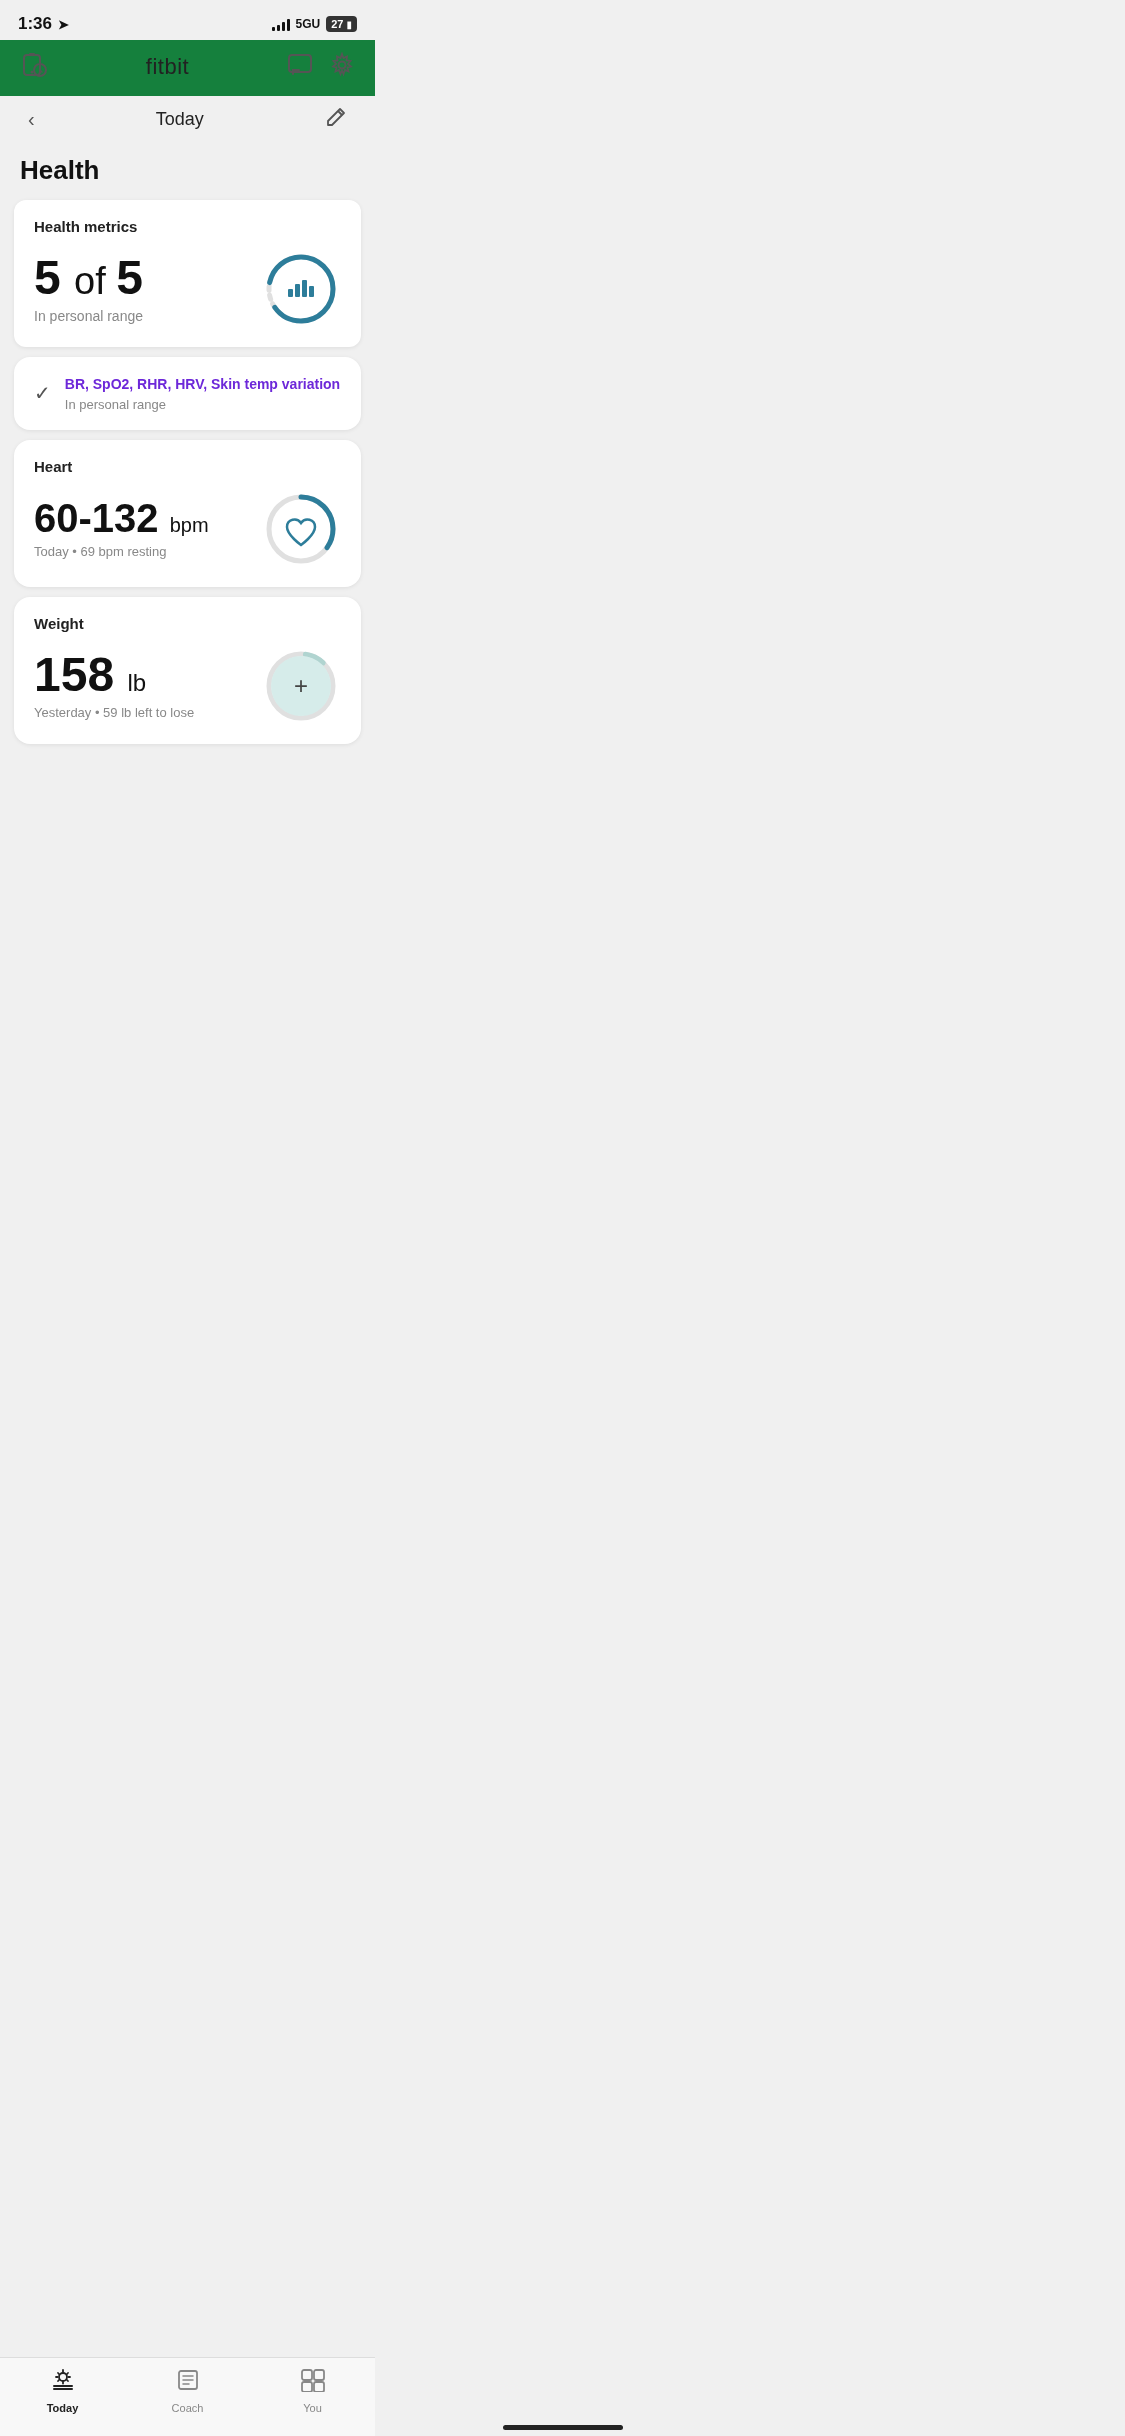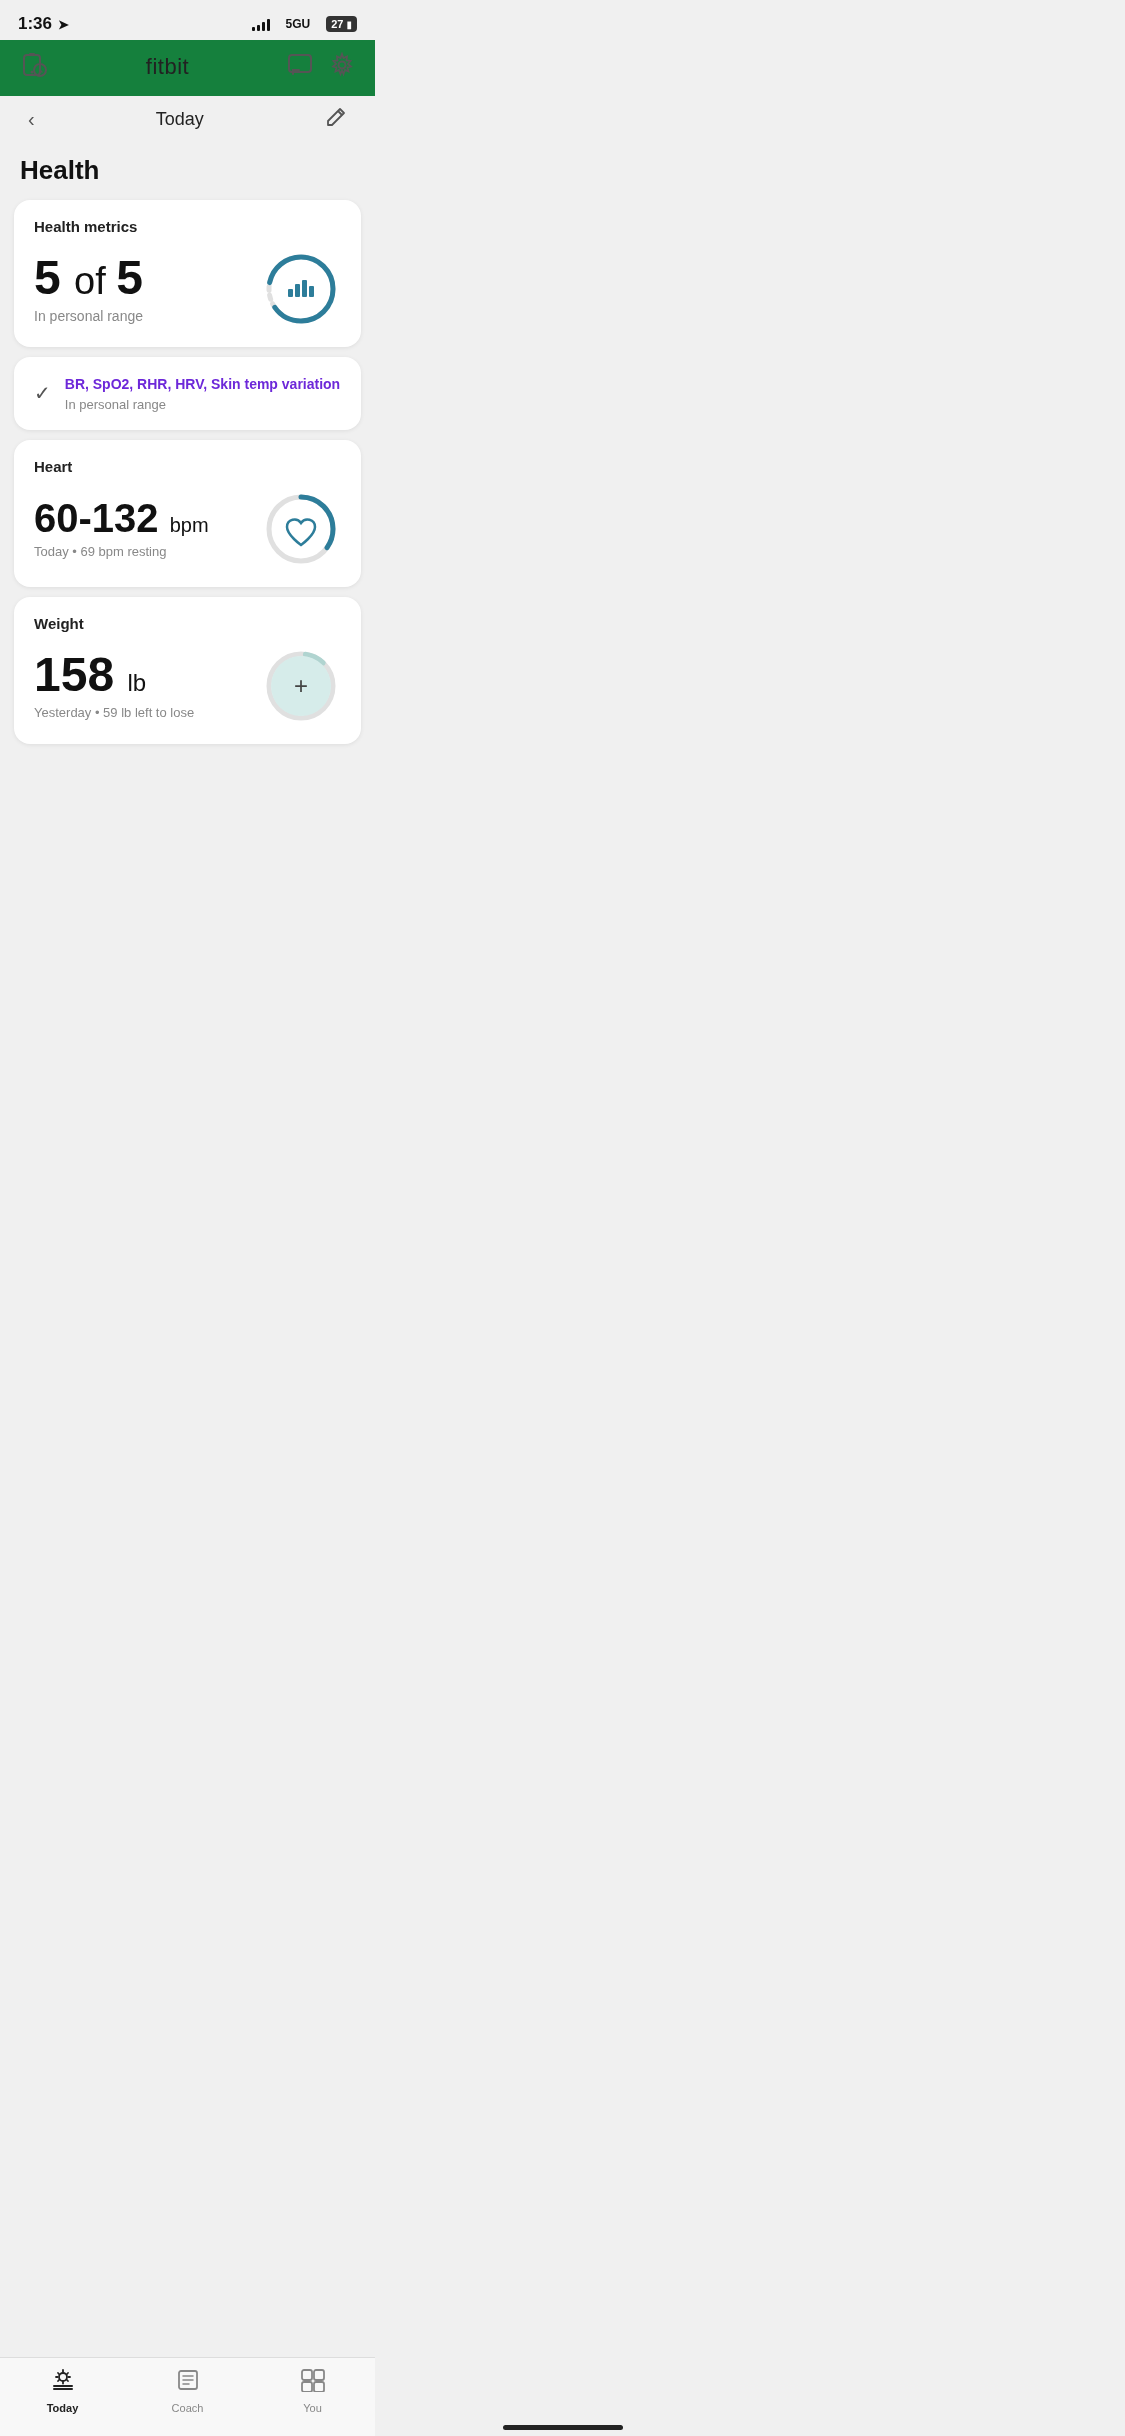--- a/index.html
+++ b/index.html
@@ -26,21 +26,21 @@
       font-size: 17px;
       font-weight: 600;
       color: #111;
       display: flex;
       align-items: center;
       gap: 4px;
     }
     .status-right {
       display: flex;
       align-items: center;
-      gap: 16px;
+      gap: 6px;
     }
     .signal-bars {
       display: flex;
       align-items: flex-end;
       gap: 2px;
       height: 14px;
     }
     .signal-bar {
       width: 3px;
       background: #111;
@@ -123,20 +123,21 @@
     .card {
       background: #fff;
       border-radius: 16px;
       padding: 18px 20px;
       box-shadow: 0 1px 4px rgba(0,0,0,0.08);
     }
 
     
     .health-metrics-card {
       position: relative;
+      border-radius: 12px;
     }
     .card-title {
       font-size: 15px;
       font-weight: 700;
       color: #222;
       margin-bottom: 14px;
     }
     .metrics-content {
       display: flex;
       justify-content: space-between;

